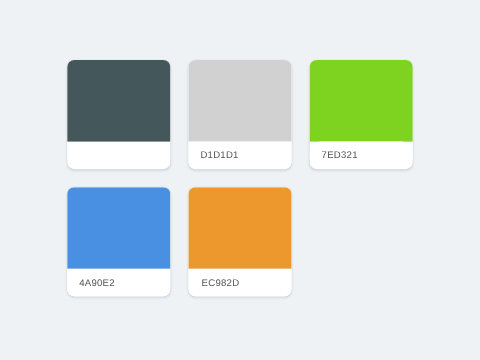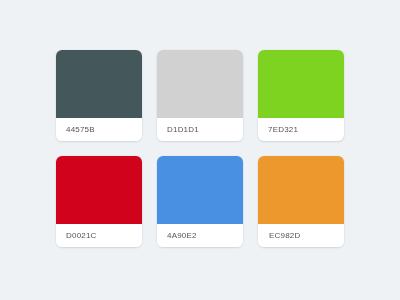--- a/index.html
+++ b/index.html
@@ -55,45 +55,36 @@
     white-space: nowrap;
   }
 </style>
 </head>
 <body style="background: rgb(239, 242, 245);">
 
 <div class="palette-grid">
 
   <div class="swatch-card">
     <div class="swatch-color" style="background: rgb(68, 87, 91);"></div>
-    <div class="swatch-label-strip" style="background: rgb(255, 255, 255);">
-      <span class="swatch-label" style="color: rgb(85, 85, 85);">44575B</span>
-    </div>
   </div>
 
   <div class="swatch-card">
     <div class="swatch-color" style="background: rgb(209, 209, 209);"></div>
     <div class="swatch-label-strip" style="background: rgb(255, 255, 255);">
       <span class="swatch-label" style="color: rgb(85, 85, 85);">D1D1D1</span>
     </div>
   </div>
 
   <div class="swatch-card">
     <div class="swatch-color" style="background: rgb(126, 211, 33);"></div>
     <div class="swatch-label-strip" style="background: rgb(255, 255, 255); border-radius: 10px;">
       <span class="swatch-label" style="color: rgb(85, 85, 85);">7ED321</span>
     </div>
   </div>
 
-  <div class="swatch-card">
-    <div class="swatch-color" style="background: rgb(208, 2, 28);"></div>
-    <div class="swatch-label-strip" style="background: rgb(255, 255, 255);">
-      <span class="swatch-label" style="color: rgb(85, 85, 85);">D0021C</span>
-    </div>
-  </div>
 
   <div class="swatch-card">
     <div class="swatch-color" style="background: rgb(74, 144, 226);"></div>
     <div class="swatch-label-strip" style="background: rgb(255, 255, 255); text-align: center;">
       <span class="swatch-label" style="color: rgb(85, 85, 85);">4A90E2</span>
     </div>
   </div>
 
   <div class="swatch-card">
     <div class="swatch-color" style="background: rgb(236, 152, 45);"></div>

